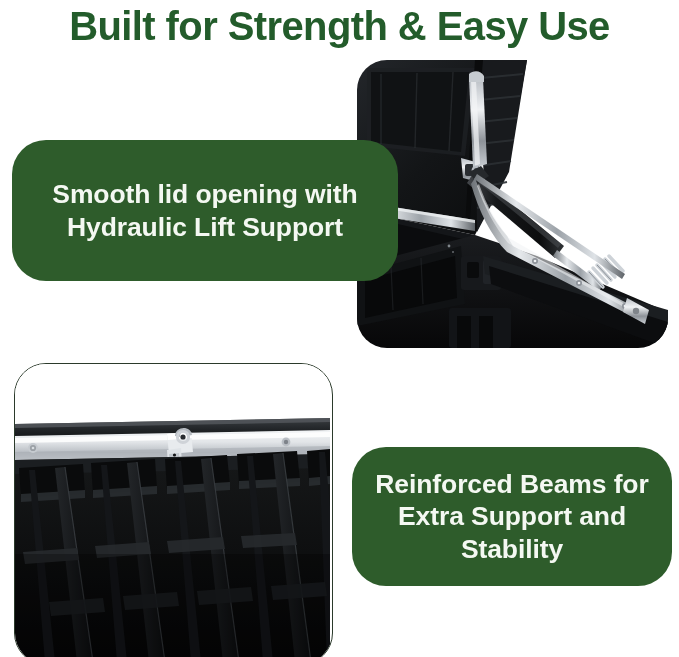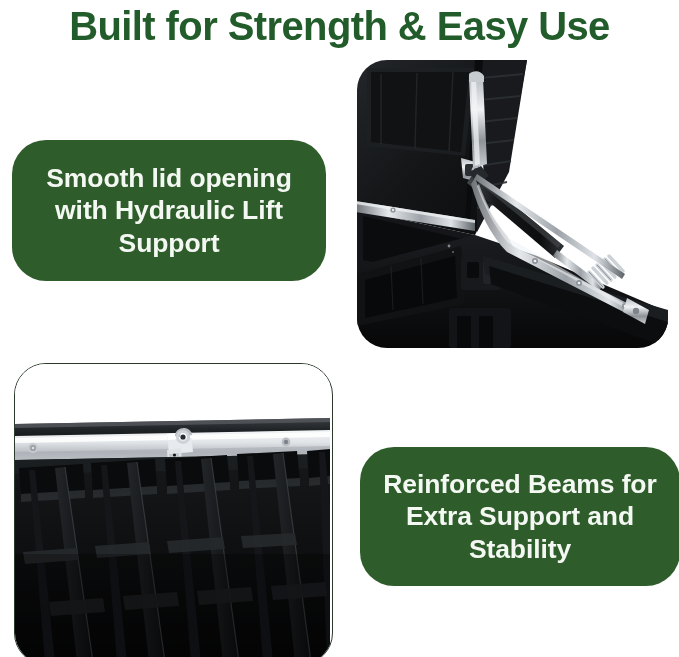--- a/index.html
+++ b/index.html
@@ -56,25 +56,25 @@
     font-weight: bold;
     font-size: 26.5px;
     line-height: 1.22;
     text-align: center;
     padding: 0 14px;
     letter-spacing: -0.1px;
   }
   #callout-lid {
     left: 12px;
     top: 140px;
-    width: 314px;
+    width: 386px;
     height: 141px;
   }
   #callout-beams {
-    left: 360px;
+    left: 352px;
     top: 447px;
     width: 320px;
     height: 139px;
   }
 
   
   .photo {
     position: absolute;
     overflow: hidden;
     border-radius: 30px;

